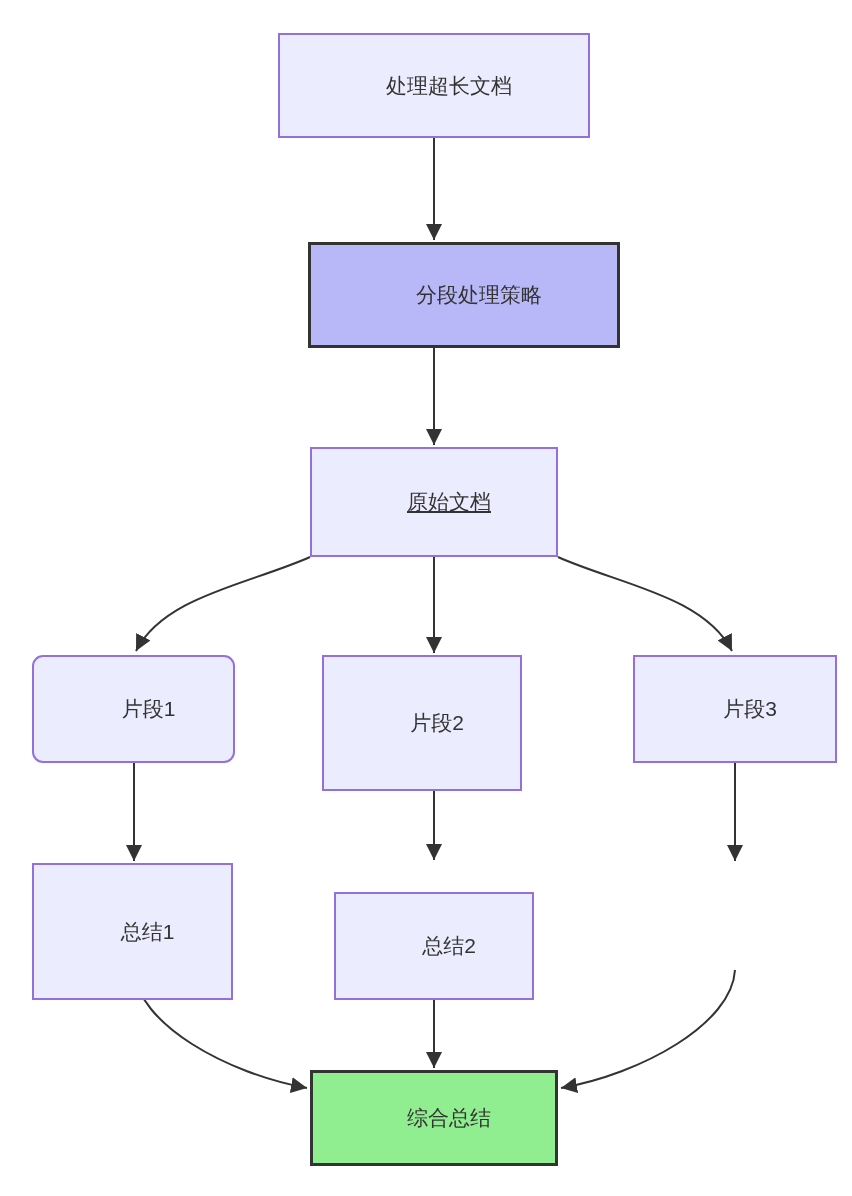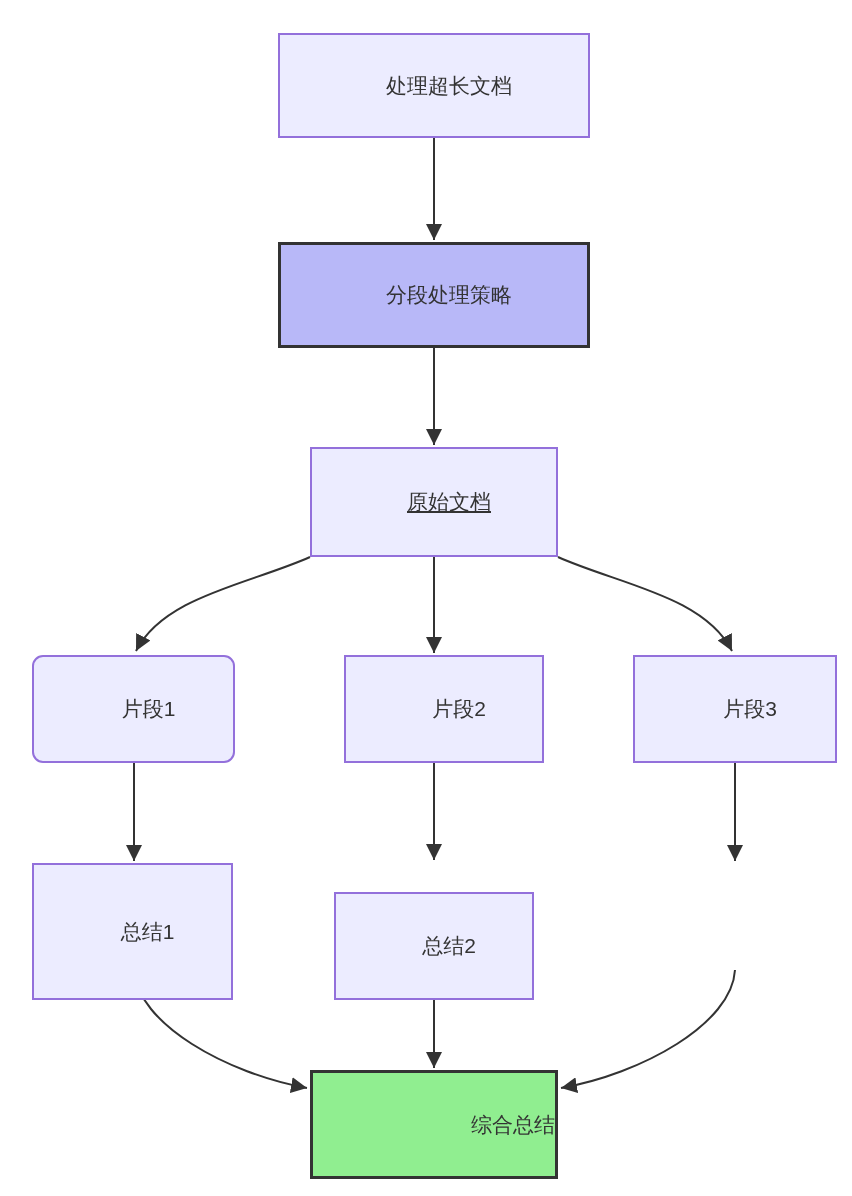--- a/index.html
+++ b/index.html
@@ -46,20 +46,21 @@
     text-align: center;
     font-size: 21px;
     color: var(--text);
     background: var(--node-fill);
     border: 2px solid var(--node-border);
     padding-left: 30px;
   }
   .node.emphasis {
     background: var(--emphasis-fill);
     border: 3px solid var(--emphasis-border);
+    margin-left: 30px;
   }
   .node.success {
     background: var(--success-fill);
     border: 3px solid var(--success-border);
   }
 </style>
 </head>
 <body>
 
 <div class="canvas">
@@ -92,34 +93,34 @@
   </div>
 
   <div class="node" style="left:310px; top:447px; width:248px; height:110px;text-decoration:underline;">
     <span>原始文档</span>
   </div>
 
   <div class="node" style="left:32px; top:655px; width:203px; height:108px;border-radius:11px;">
     <span>片段1</span>
   </div>
 
-  <div class="node" style="left:344px; top:655px; width:200px; height:108px;">
+  <div class="node" style="left:322px; top:655px; width:200px; height:136px;">
     <span>片段2</span>
   </div>
 
   <div class="node" style="left:633px; top:655px; width:204px; height:108px;">
     <span>片段3</span>
   </div>
 
   <div class="node" style="left:32px; top:863px; width:201px; height:137px;">
     <span>总结1</span>
   </div>
 
   <div class="node" style="left:334px; top:862px; width:200px; height:108px;margin-top:30px;">
     <span>总结2</span>
   </div>
 
 
-  <div class="node success" style="left:310px; top:1070px; width:248px; height:109px;justify-content:flex-end;">
+  <div class="node success" style="left:310px; top:1070px; width:248px; height:96px;">
     <span>综合总结</span>
   </div>
 
 </div>
 
 </body></html>

